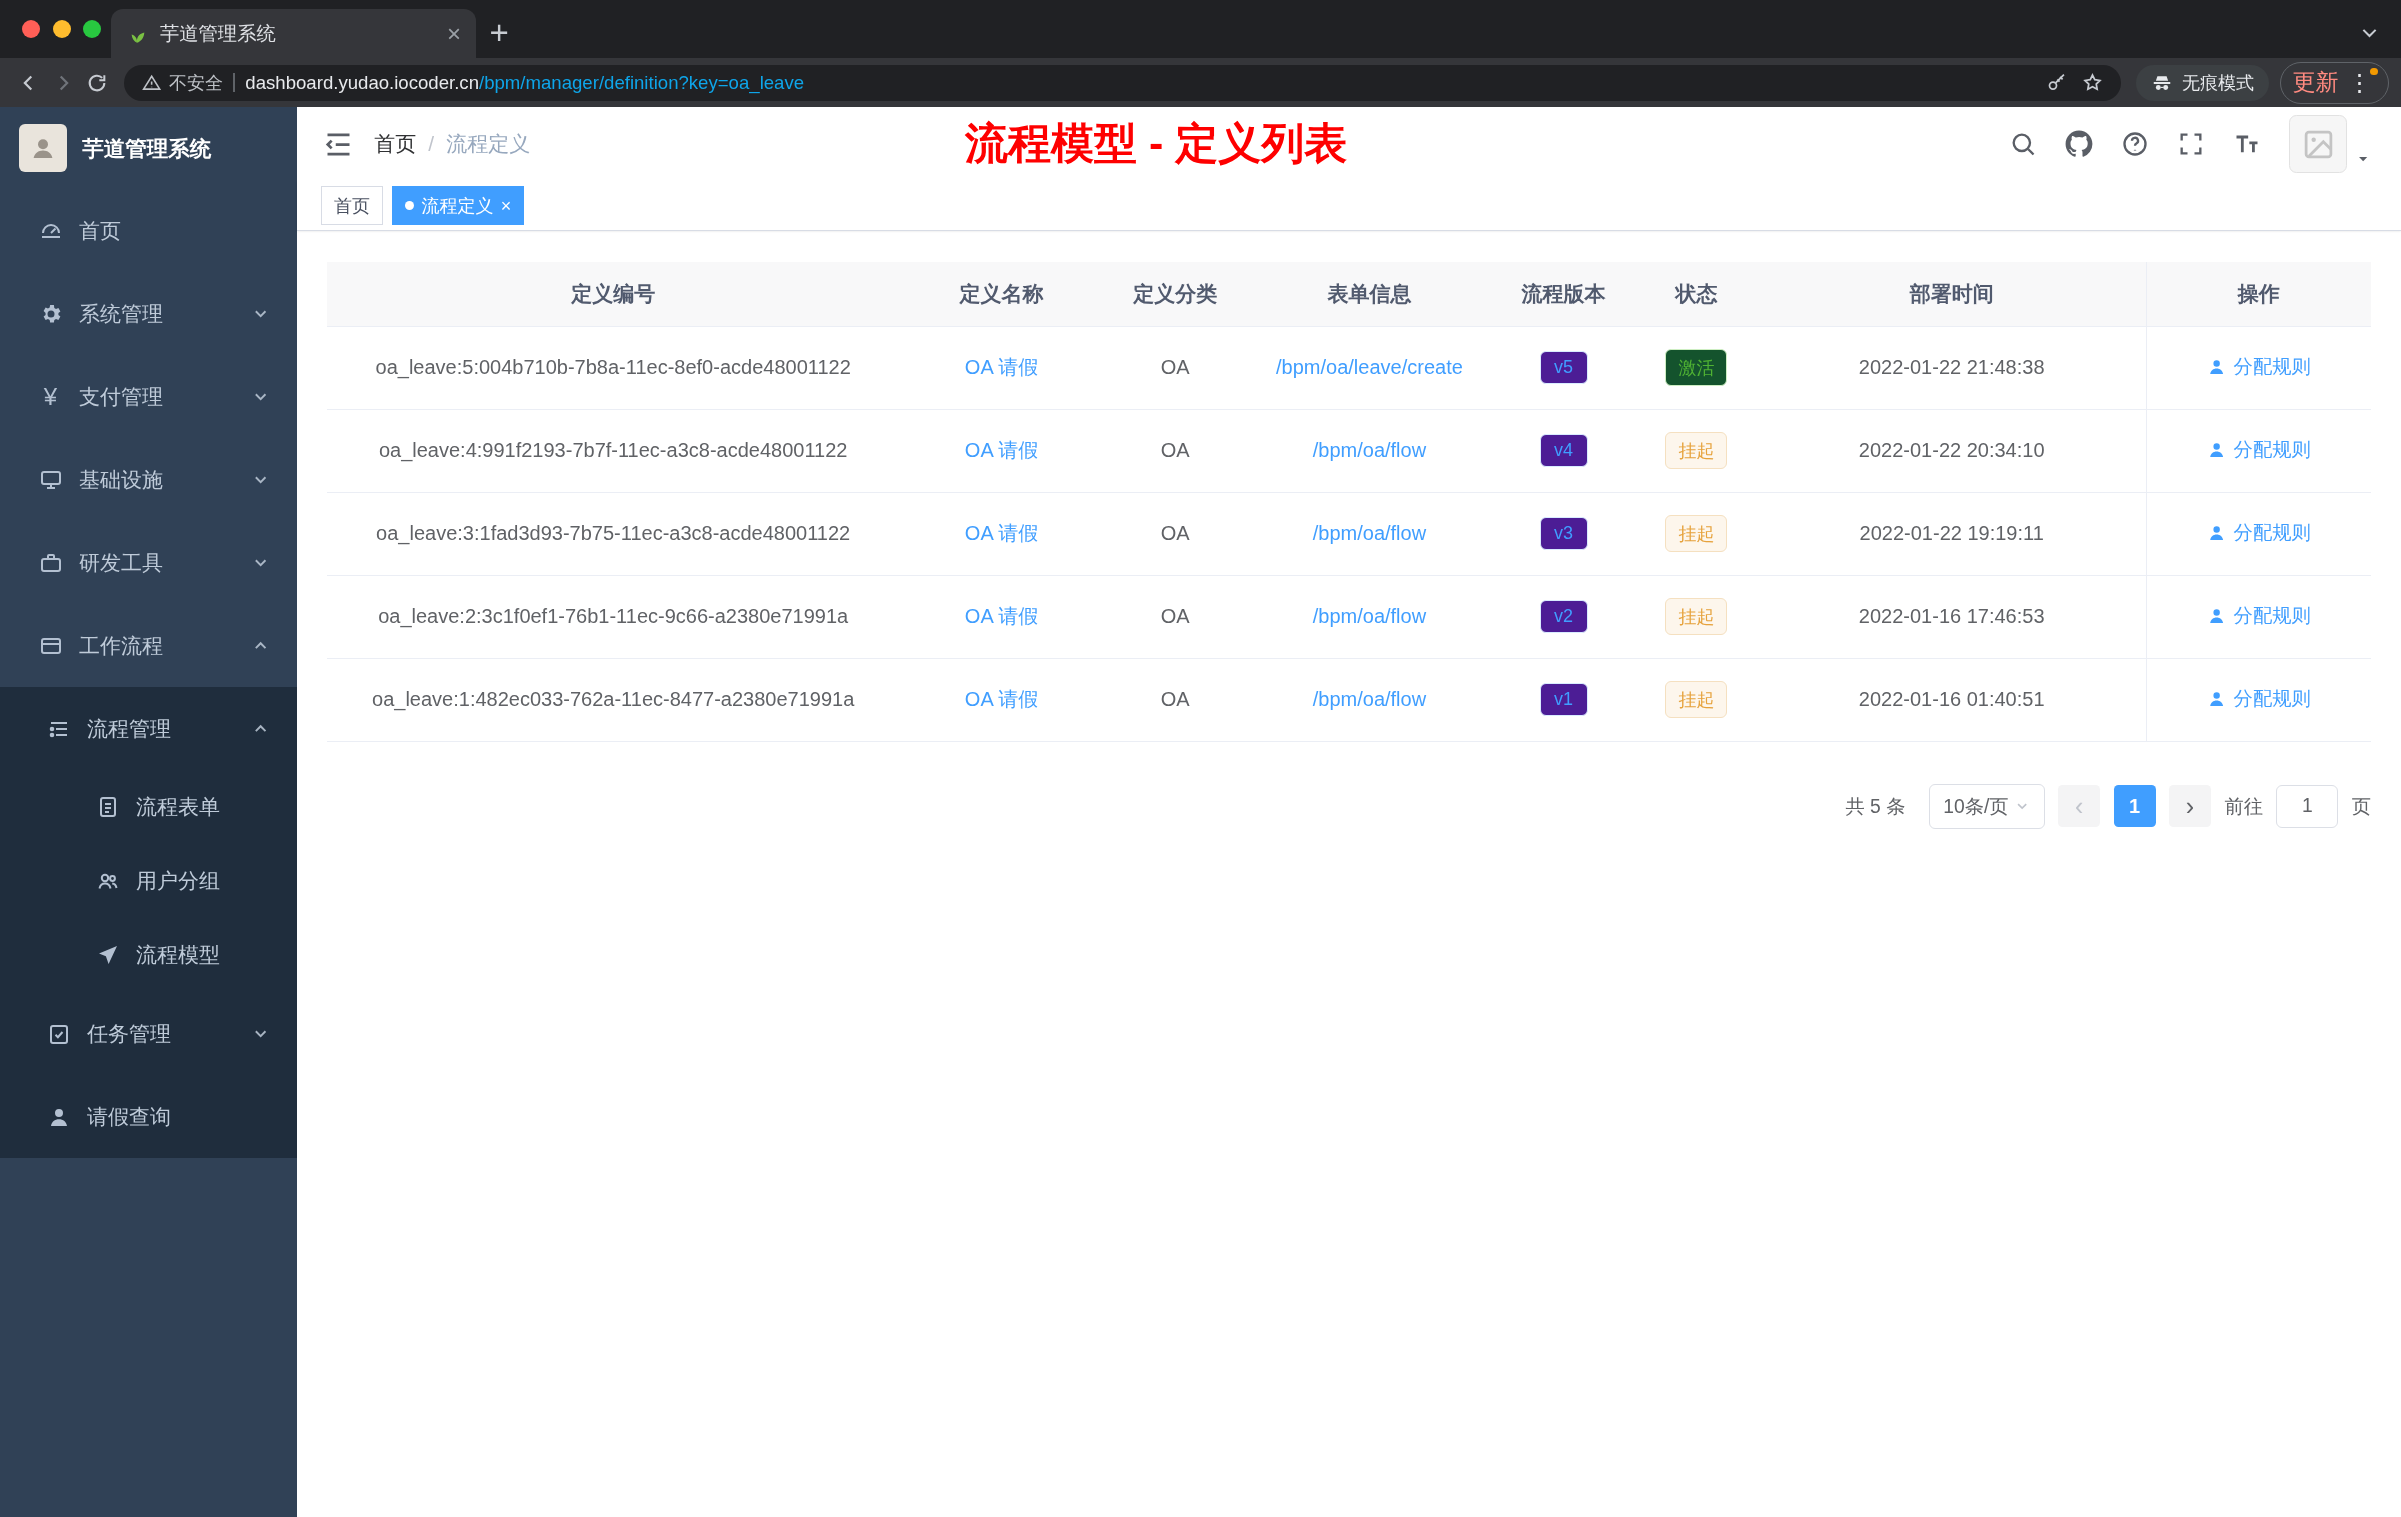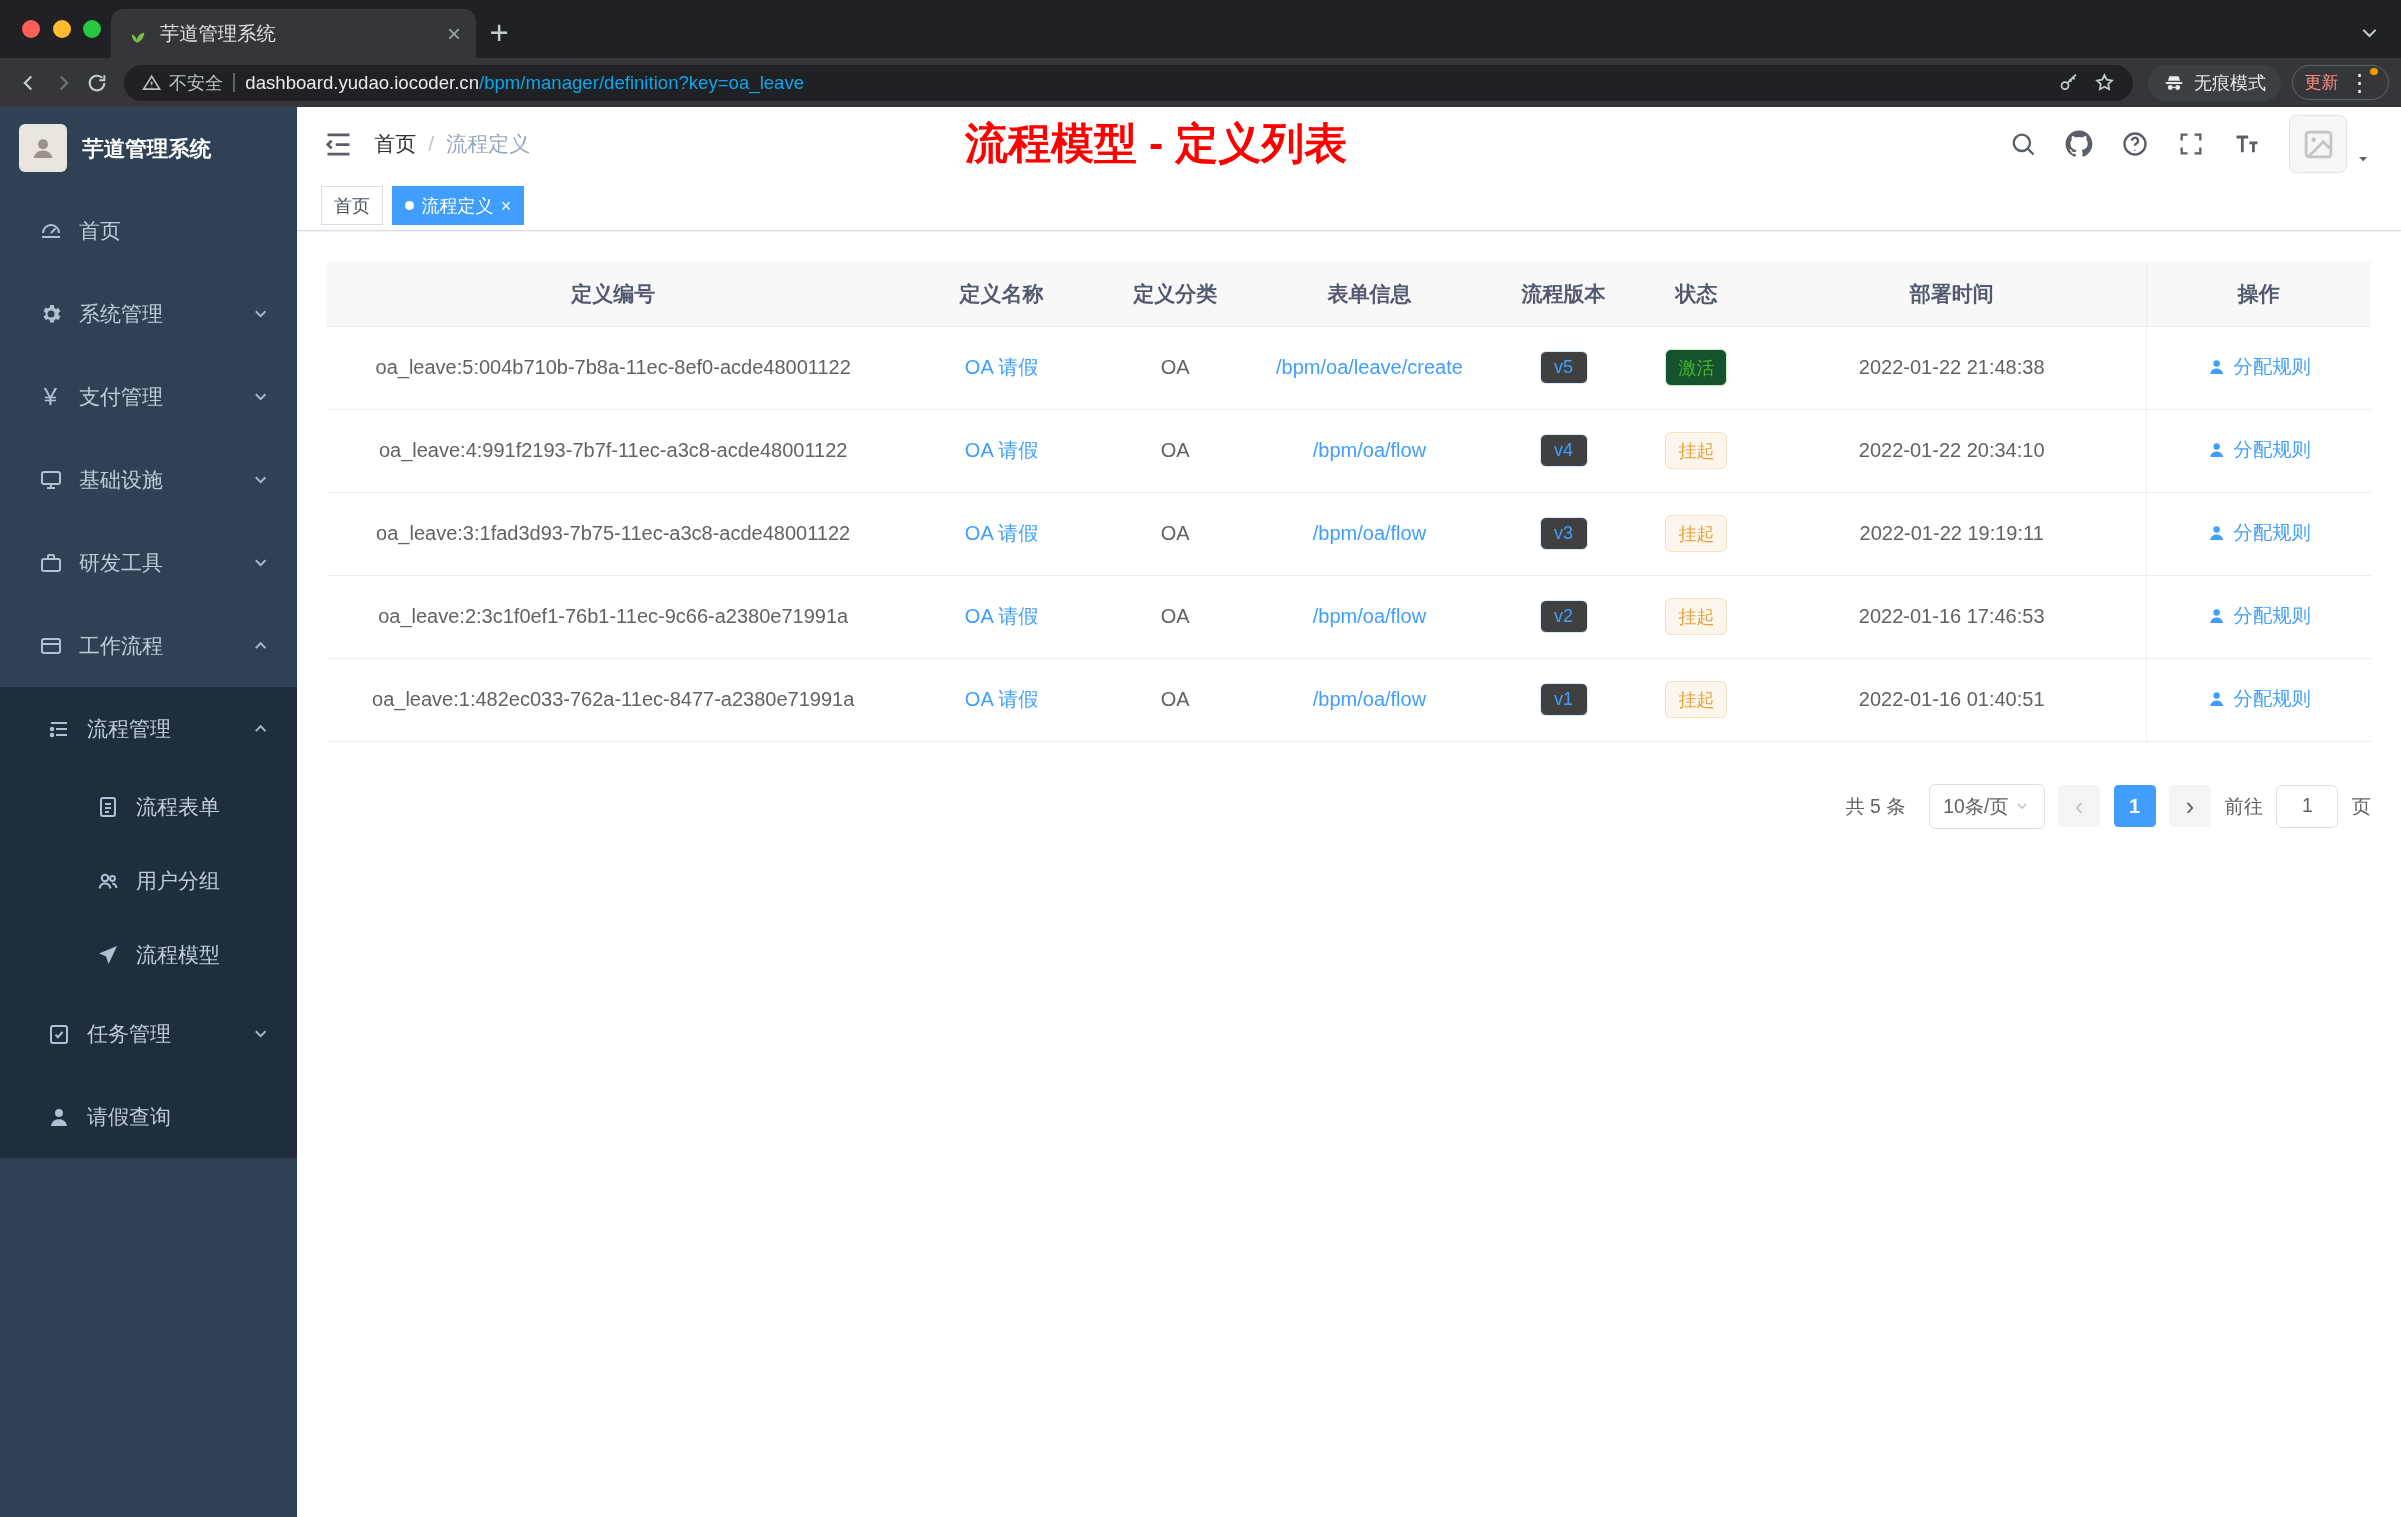--- a/index.html
+++ b/index.html
@@ -33,21 +33,21 @@
   .omni-sep { width:1.5px; height:19.3px; background:#5f6368; }
   .url { font-size:18.6px; color:#e8eaed; white-space:nowrap; overflow:hidden; }
   .url .path { color:#0ea5e9; }
   .omni-right { margin-left:auto; display:flex; gap:15px; color:#c7cbd1; }
   .omni-right svg { width:21px; height:21px; }
   .incognito { display:flex; align-items:center; gap:9px; background:#3c4043; border-radius:19.3px;
                padding:6px 15px; color:#e8eaed; font-size:18px; margin-left:4.5px; }
   .incognito svg { width:22px; height:22px; }
   .update-pill { display:flex; align-items:center; gap:9px; border:1.5px solid #5f6368; border-radius:22px;
                  padding:4.5px 12px; margin-left:10.4px; }
-  .update-txt { color:#ff8a80; font-size:17px; }
+  .update-txt { color:#ff8a80; font-size:23px; }
   .dots { color:#e8eaed; font-size:24px; line-height:1; position:relative; padding-right:4.5px; }
   .dots::after { content:""; position:absolute; top:-3px; right:-1.5px; width:7.4px; height:7.4px; border-radius:50%; background:#f29900; }
 
   
   .app { display:flex; height:1411px; }
   .sidebar { width:297px; flex-shrink:0; background:#304156; color:#bfcbd9; overflow:hidden; }
   .logo-row { height:82px; display:flex; align-items:center; gap:15px; padding:0 19.3px; }
   .logo-img { width:48px; height:48px; border-radius:6px; background:#e9e4dc; display:flex; align-items:center; justify-content:center; color:#9a938a; }
   .logo-img svg { width:30px; height:30px; }
   .logo-title { color:#fff; font-size:21.5px; font-weight:700; white-space:nowrap; }
@@ -90,21 +90,21 @@
 
   
   .content { flex:1; padding:31px 30px; overflow:hidden; }
   table { width:100%; border-collapse:collapse; table-layout:fixed; color:#606266; font-size:20px; }
   th { height:64px; background:#f8f8f9; color:#515a6e; font-weight:700; font-size:21px;
        border-bottom:0.7px solid #ebeef5; text-align:center; padding:0 7.4px; }
   td { height:83px; border-bottom:0.7px solid #ebeef5; text-align:center; padding:0 7.4px;
        white-space:nowrap; overflow:hidden; text-overflow:ellipsis; }
   .col-op { border-left:0.7px solid #ebeef5; }
   .link { color:#409eff; text-decoration:none; cursor:pointer; }
-  .tag-version { display:inline-block; padding:5.2px 13.4px; background:#404040; border:0.7px solid #d9ecff;
+  .tag-version { display:inline-block; padding:5.2px 13.4px; background:#4c1d95; border:0.7px solid #d9ecff;
                  color:#409eff; border-radius:6px; font-size:18px; }
   .tag-status { display:inline-block; padding:5.2px 12px; border-radius:6px; font-size:18px; }
   .tag-status.success { background:#14532d; border:0.7px solid #cdeec2; color:#4fb233; }
   .tag-status.warning { background:#fdf6ec; border:0.7px solid #f5e0c0; color:#e6a23c; }
   .action { display:inline-flex; align-items:center; gap:7.4px; font-size:19.3px; }
   .action svg { width:19.3px; height:19.3px; }
 
   
   .pagination { margin-top:42px; display:flex; align-items:center; justify-content:flex-end; gap:13.4px;
                 font-size:19.3px; color:#606266; }

